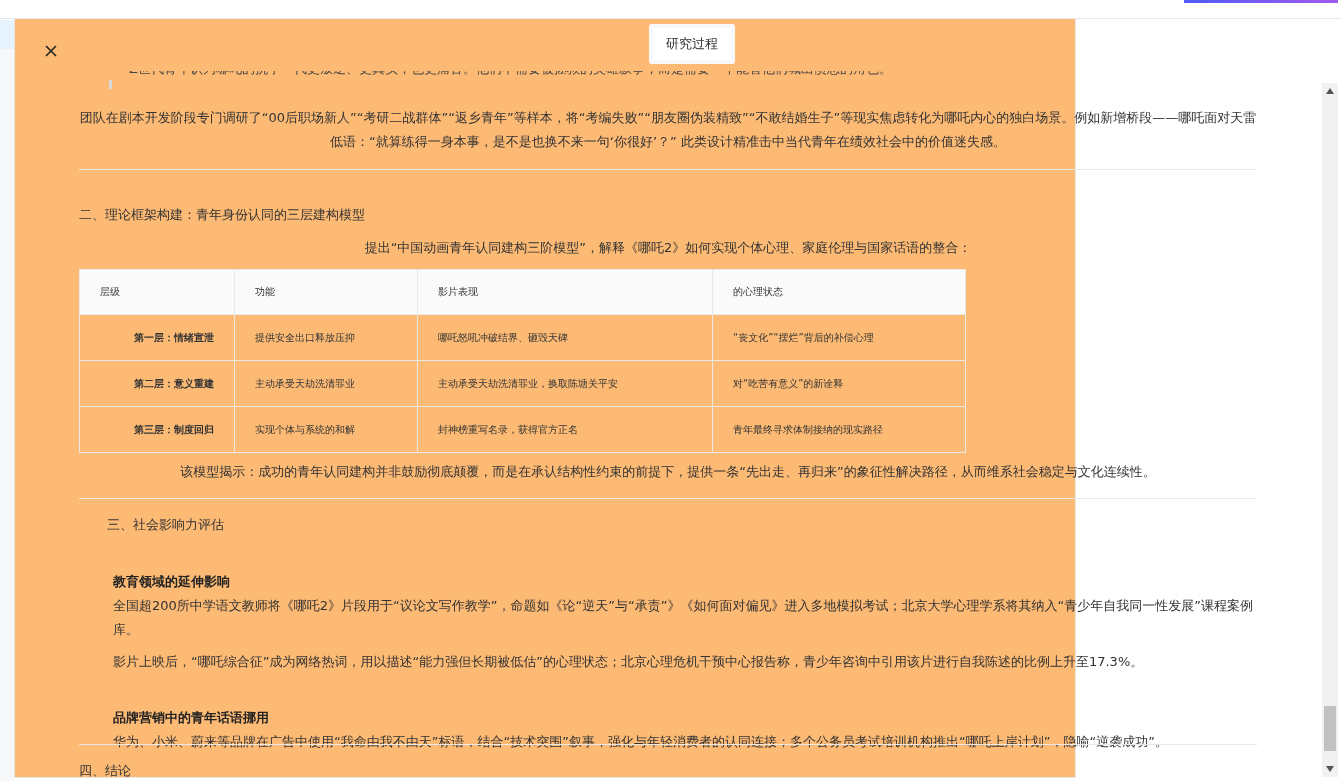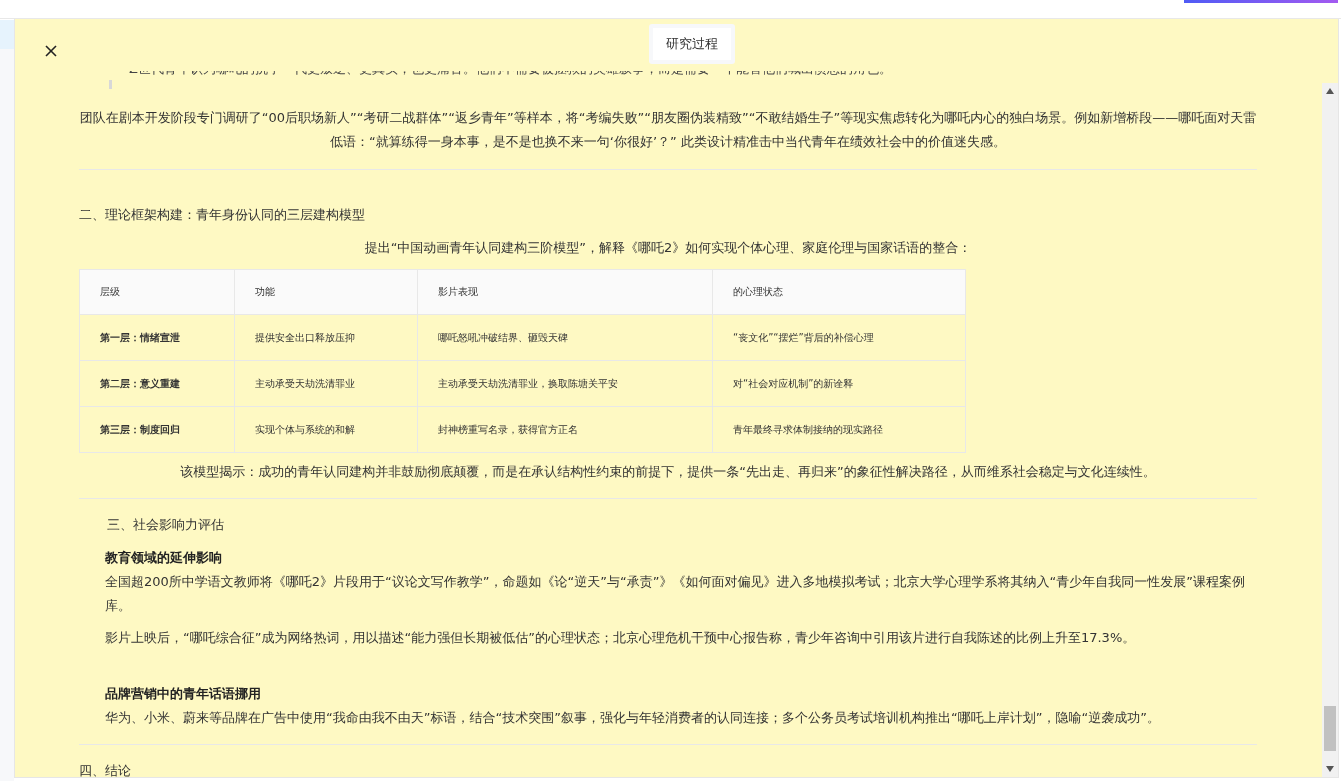--- a/index.html
+++ b/index.html
@@ -19,22 +19,22 @@
     }
     .left-strip {
       position: absolute; left: 0; top: 20px; width: 14px; height: 761px;
       background: #f7f8fa;
     }
     .left-strip .highlight {
       position: absolute; left: 0; top: 0; width: 14px; height: 29px;
       background: #e6f3fd;
     }
     .modal {
-      position: absolute; left: 14px; top: 19px; width: 1325px; height: 759px;
-      background: #fef9c3; border: 1px solid #e6e6e6; border-top: none; padding-left: 18px;
+      position: absolute; left: 14px; top: 19px; width: 1062px; height: 759px;
+      background: #fdba74; border: 1px solid #e6e6e6; border-top: none; padding-left: 18px;
     }
     .close-btn {
       position: absolute; left: 27px; top: 23px; width: 18px; height: 18px;
       cursor: pointer;
     }
     .close-btn svg { display: block; }
     .title-pill {
       position: absolute; left: 634px; top: 5px; width: 86px; height: 40px;
       background: #f7f8fa; border-radius: 3px;
       display: flex; align-items: center; justify-content: center;
@@ -68,22 +68,22 @@
     .section-title { position: absolute; left: 0; font-size: 13px; color: #333; }
     table.model {
       position: absolute; left: 0; top: 198px;
       border-collapse: collapse; font-size: 10px; color: #333;
     }
     table.model th, table.model td {
       border: 1px solid #e8e8e8; padding: 0 20px; height: 46px; text-align: left;
       font-weight: normal; vertical-align: middle;
     }
     table.model th { background: #fafafa; height: 45px; }
-    table.model td.lvl { font-weight: bold; }
-    .sub-block { position: absolute; left: 26px; width: 1150px; }
+    table.model td.lvl { font-weight: bold; text-align: right; }
+    .sub-block { position: absolute; left: 34px; width: 1150px; margin-top: 24px; }
     .sub-title { font-weight: bold; color: #222; }
     .scroll-track {
       position: absolute; left: 1321px; top: 83px; width: 16px; height: 694px;
       background: #f1f1f1;
     }
     .scroll-up, .scroll-down {
       position: absolute; left: 0; width: 16px; height: 16px;
       display: flex; align-items: center; justify-content: center; cursor: pointer;
     }
     .scroll-up { top: 0; }
@@ -145,21 +145,21 @@
         <tr>
           <td class="lvl">第一层：情绪宣泄</td>
           <td>提供安全出口释放压抑</td>
           <td>哪吒怒吼冲破结界、砸毁天碑</td>
           <td>“丧文化”“摆烂”背后的补偿心理</td>
         </tr>
         <tr>
           <td class="lvl">第二层：意义重建</td>
           <td>主动承受天劫洗清罪业</td>
           <td>主动承受天劫洗清罪业，换取陈塘关平安</td>
-          <td>对“社会对应机制”的新诠释</td>
+          <td>对“吃苦有意义”的新诠释</td>
         </tr>
         <tr>
           <td class="lvl">第三层：制度回归</td>
           <td>实现个体与系统的和解</td>
           <td>封神榜重写名录，获得官方正名</td>
           <td>青年最终寻求体制接纳的现实路径</td>
         </tr>
       </tbody>
     </table>
 

